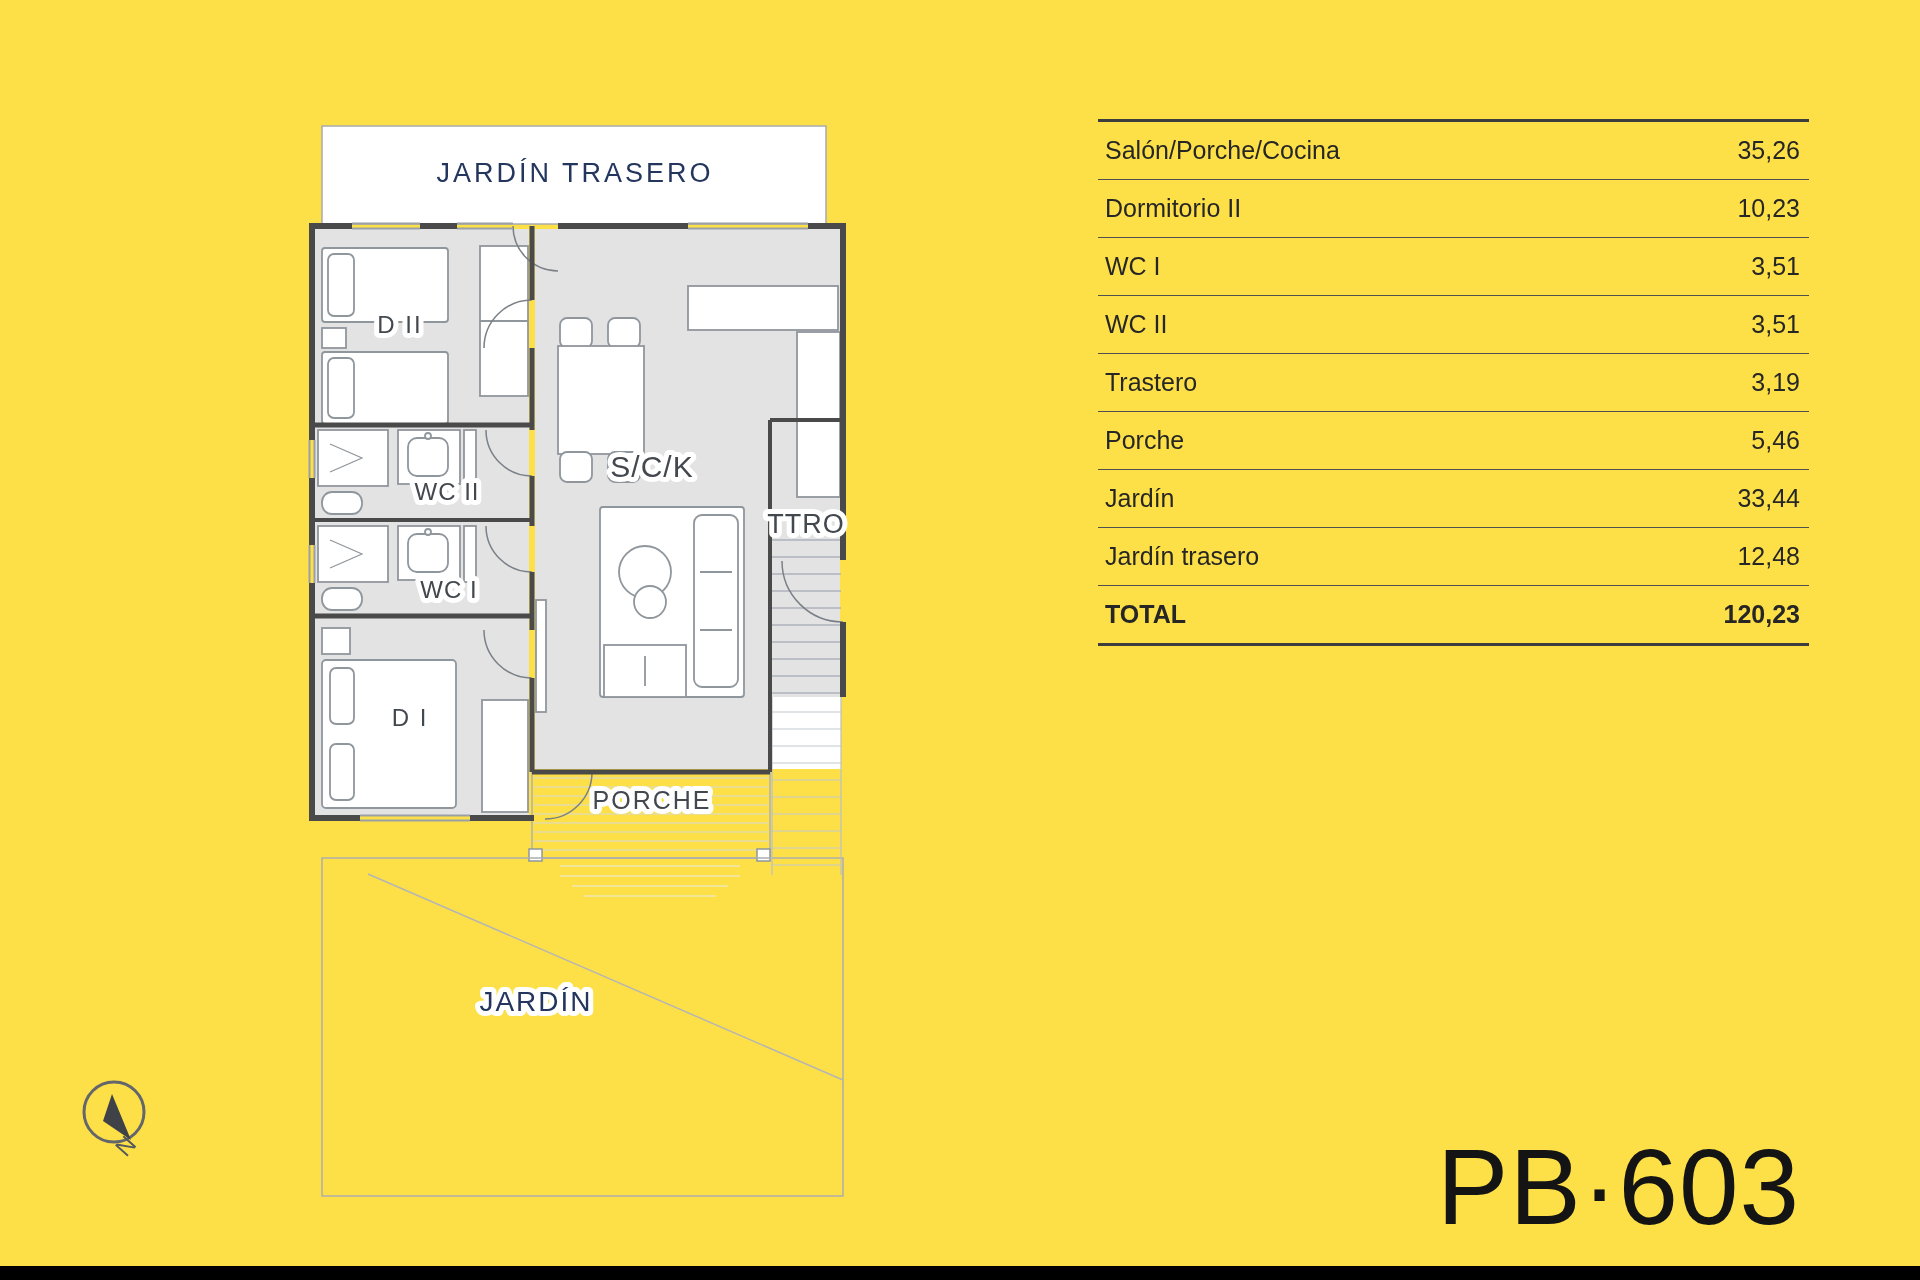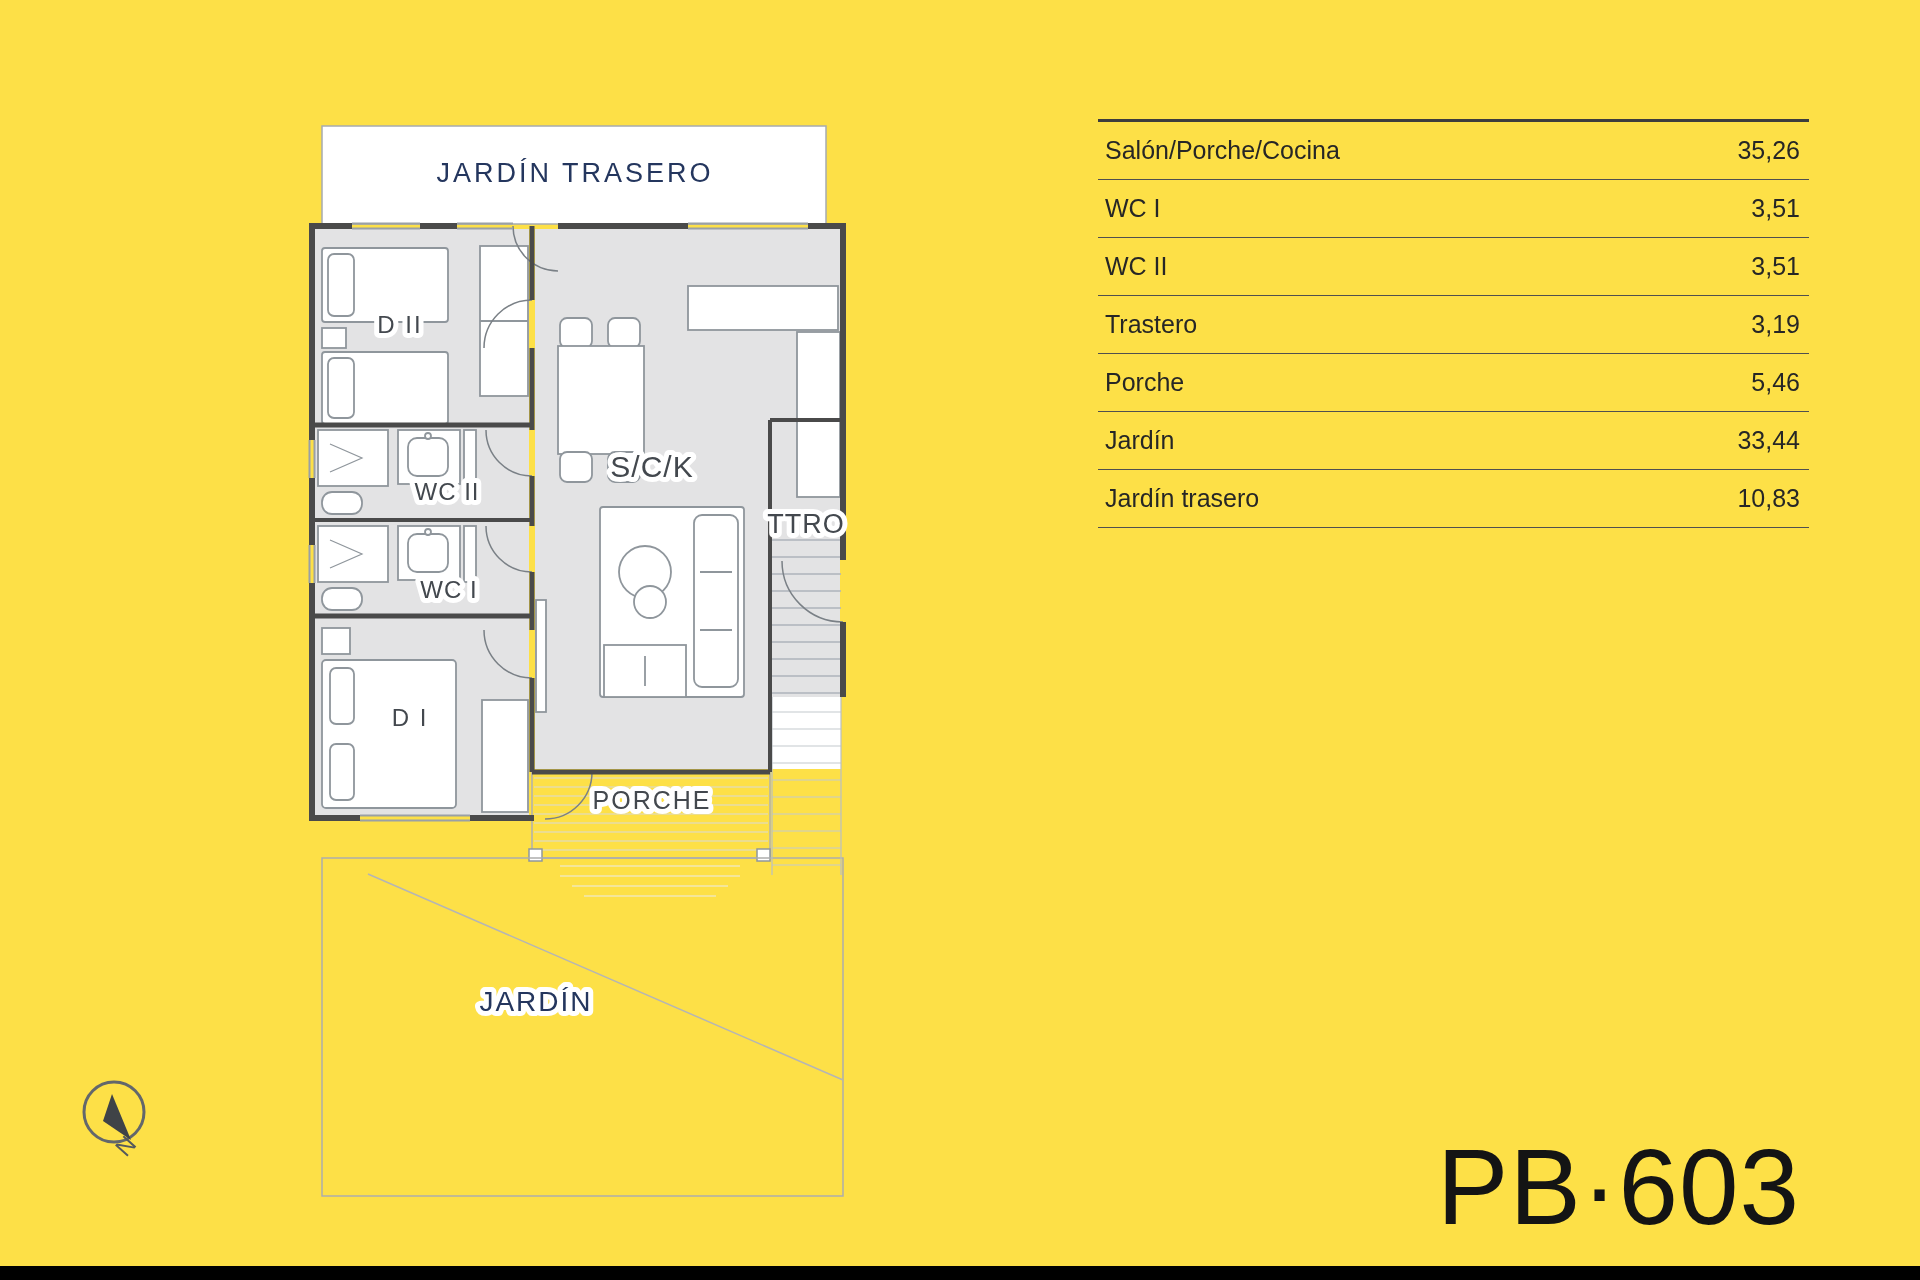--- a/index.html
+++ b/index.html
@@ -176,20 +176,24 @@
       <text x="126" y="1158" font-size="24" fill="#55595d" font-family="Liberation Sans, sans-serif" transform="rotate(-48 126 1158)">N</text>
     </g>
   </svg>
 
   <div class="surf-table">
     <div class="trow">
       <span class="tlabel">Salón/Porche/Cocina</span>
       <span class="tvalue">35,26</span>
     </div>
     <div class="trow">
+      <span class="tlabel">Dormitorio II</span>
+      <span class="tvalue">10,23</span>
+    </div>
+    <div class="trow">
       <span class="tlabel">WC I</span>
       <span class="tvalue">3,51</span>
     </div>
     <div class="trow">
       <span class="tlabel">WC II</span>
       <span class="tvalue">3,51</span>
     </div>
     <div class="trow">
       <span class="tlabel">Trastero</span>
       <span class="tvalue">3,19</span>
@@ -197,21 +201,25 @@
     <div class="trow">
       <span class="tlabel">Porche</span>
       <span class="tvalue">5,46</span>
     </div>
     <div class="trow">
       <span class="tlabel">Jardín</span>
       <span class="tvalue">33,44</span>
     </div>
     <div class="trow">
       <span class="tlabel">Jardín trasero</span>
-      <span class="tvalue">10,83</span>
+      <span class="tvalue">12,48</span>
+    </div>
+    <div class="trow total">
+      <span class="tlabel">TOTAL</span>
+      <span class="tvalue">120,23</span>
     </div>
   </div>
 
   <div class="plan-code">PB·603</div>
 
   <div class="bottom-bar"></div>
 
 </div>
 
 </body></html>

